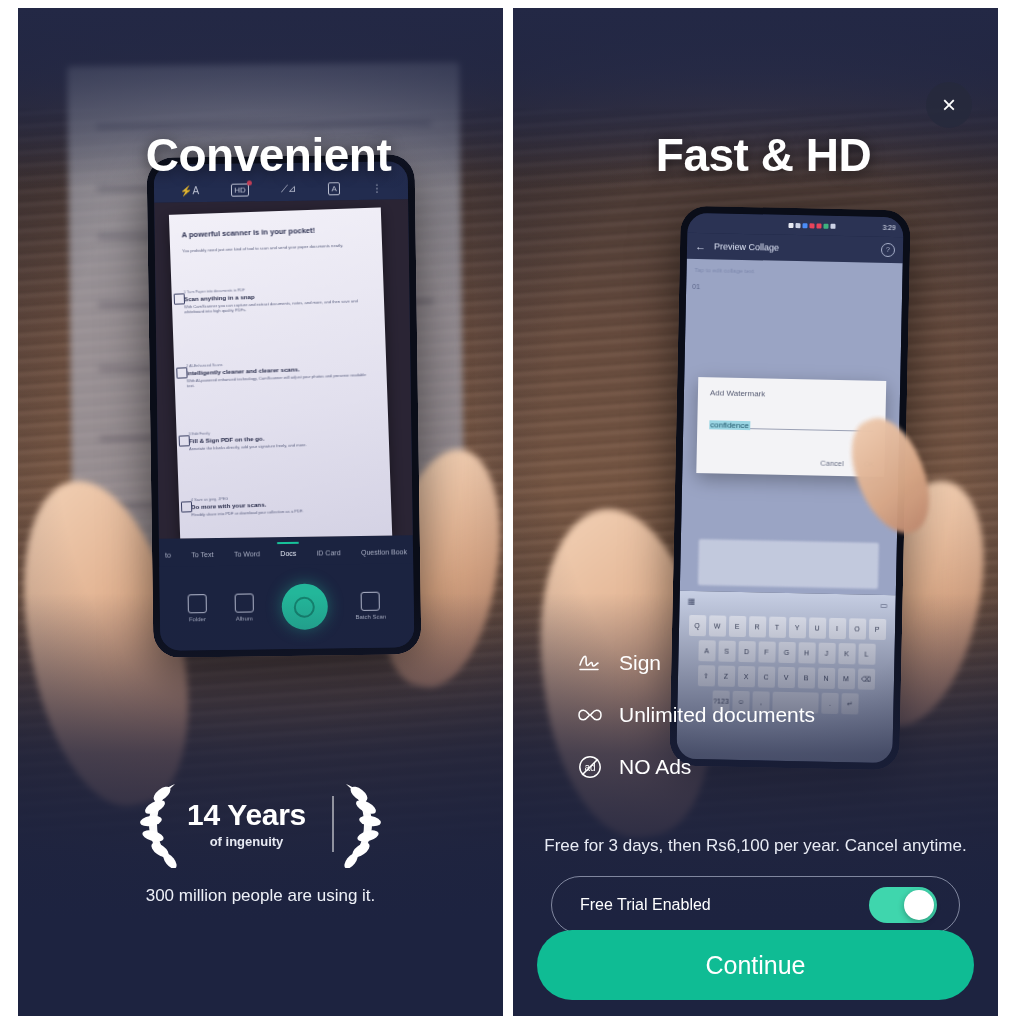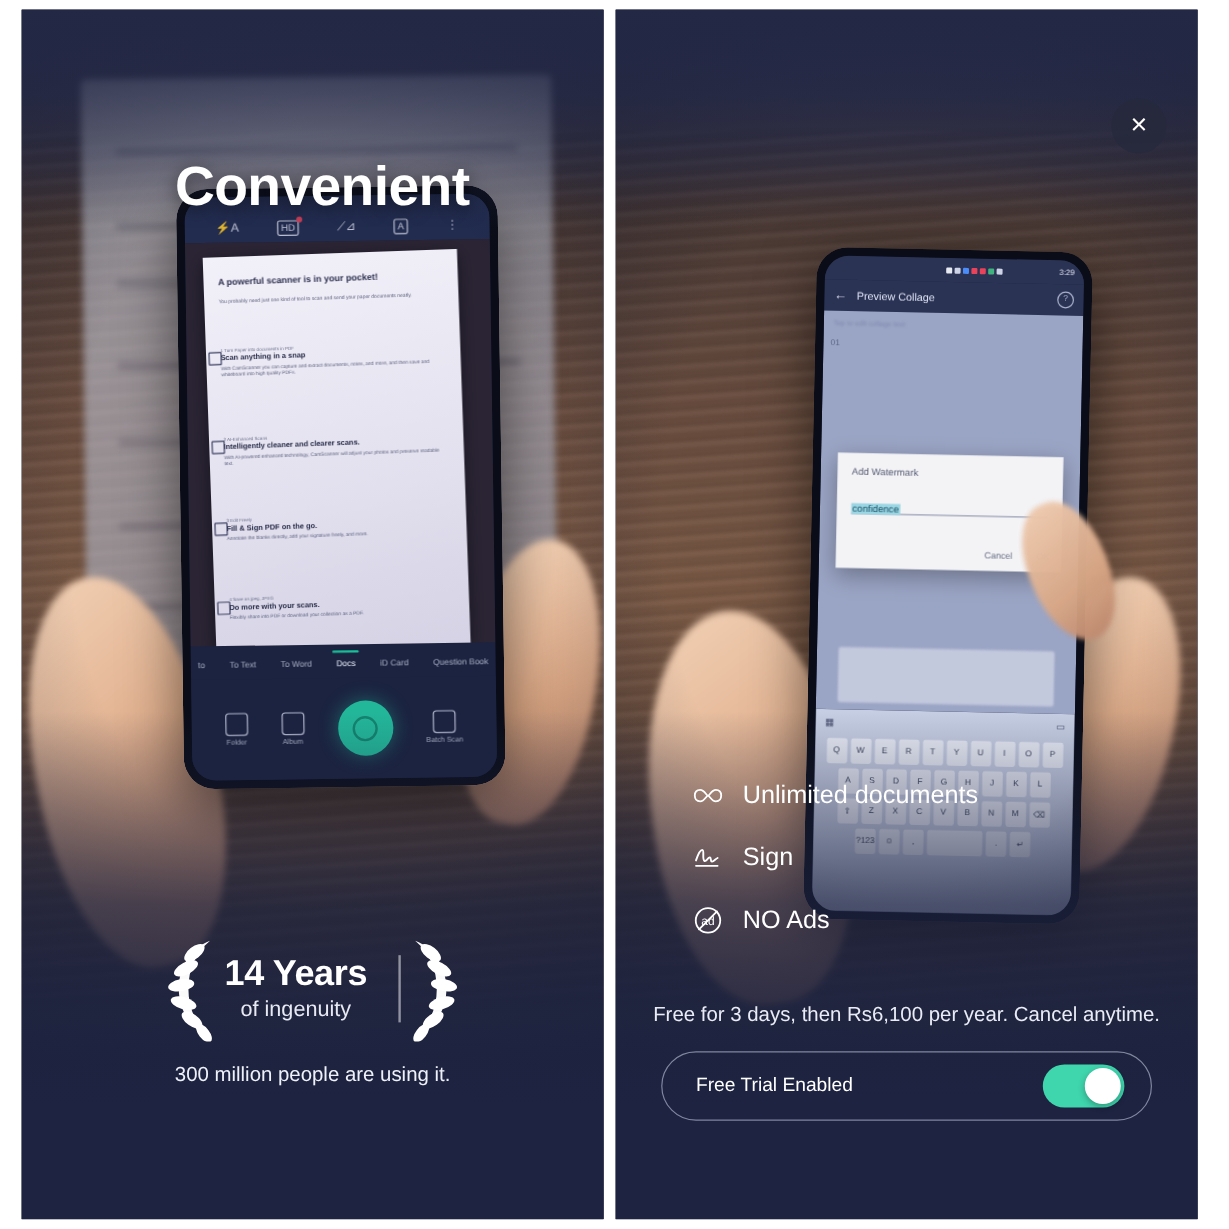--- a/index.html
+++ b/index.html
@@ -159,21 +159,21 @@
 
   
   .stats{
     position:absolute;left:0;right:0;bottom:148px;display:flex;align-items:center;
     justify-content:center;
   }
   .wreath{width:58px;height:88px;flex:0 0 58px;}
   .statcols{display:flex;align-items:center;gap:26px;}
   .statcol{text-align:center;color:#fff;}
   .statcol .big{font-size:30px;font-weight:700;letter-spacing:-.3px;line-height:1.05;}
-  .statcol .sub{font-size:18px;color:#e7eaf3;margin-top:4px;font-weight:400;}
+  .statcol .sub{font-size:13px;color:#e7eaf3;margin-top:4px;font-weight:700;}
   .vdiv{width:2px;height:56px;background:rgba(255,255,255,.5);}
   .stars{margin-top:6px;color:#f6c516;font-size:19px;letter-spacing:1px;line-height:1;}
   .tagline{
     position:absolute;left:0;right:0;bottom:110px;text-align:center;
     color:#eef1f8;font-size:17px;
   }
 
   
   .features{position:absolute;left:64px;bottom:236px;display:flex;flex-direction:column;gap:26px;}
   .frow{display:flex;align-items:center;gap:16px;color:#fff;font-size:21px;}
@@ -456,39 +456,40 @@
 
       <div class="finger" style="right:74px;top:408px;width:66px;height:120px;transform:rotate(-22deg);"></div>
 
       <div class="vignette"></div>
       <div class="topfade"></div>
       <div class="bottomfade"></div>
     </div>
 
     <div class="overlay">
       <div class="closebtn">×</div>
+      <div class="hero">Fast &amp; HD</div>
 
       <div class="features">
-        <div class="frow">
-          <span class="ficon">
-            <svg viewBox="0 0 26 14" width="26" height="14">
-              <path d="M6.5 2.2C3.8 2.2 2 3.9 2 7s1.8 4.8 4.5 4.8c3.6 0 5.1-4.8 6.5-4.8s2.9 4.8 6.5 4.8c2.7 0 4.5-1.7 4.5-4.8S22.2 2.2 19.5 2.2c-3.6 0-5.1 4.8-6.5 4.8S10.1 2.2 6.5 2.2Z" fill="none" stroke="#fff" stroke-width="1.5"></path>
-            </svg>
-          </span>
-          <span>Unlimited documents</span>
-        </div>
-
         <div class="frow">
           <span class="ficon">
             <svg viewBox="0 0 26 20" width="26" height="20">
               <path d="M3 12c2-6 4-9 5.5-8.6C10 3.8 8 11 10 12.4c1.6 1.1 3-3.4 4.6-2.8 1.3.5.2 3.2 1.7 3.4 1.3.2 3-2.2 4.7-3" fill="none" stroke="#fff" stroke-width="1.6" stroke-linecap="round"></path>
               <line x1="3" y1="16.5" x2="21" y2="16.5" stroke="#fff" stroke-width="1.5" stroke-linecap="round"></line>
             </svg>
           </span>
           <span>Sign</span>
+        </div>
+
+        <div class="frow">
+          <span class="ficon">
+            <svg viewBox="0 0 26 14" width="26" height="14">
+              <path d="M6.5 2.2C3.8 2.2 2 3.9 2 7s1.8 4.8 4.5 4.8c3.6 0 5.1-4.8 6.5-4.8s2.9 4.8 6.5 4.8c2.7 0 4.5-1.7 4.5-4.8S22.2 2.2 19.5 2.2c-3.6 0-5.1 4.8-6.5 4.8S10.1 2.2 6.5 2.2Z" fill="none" stroke="#fff" stroke-width="1.5"></path>
+            </svg>
+          </span>
+          <span>Unlimited documents</span>
         </div>
 
         <div class="frow">
           <span class="ficon">
             <svg viewBox="0 0 26 26" width="26" height="26">
               <circle cx="13" cy="13" r="10.2" fill="none" stroke="#fff" stroke-width="1.5"></circle>
               <text x="13" y="17" font-size="10" fill="#fff" text-anchor="middle" font-family="Liberation Sans, sans-serif">ad</text>
               <line x1="5.5" y1="20.5" x2="20.5" y2="5.5" stroke="#fff" stroke-width="1.5" stroke-linecap="round"></line>
             </svg>
           </span>
@@ -498,15 +499,16 @@
 
       <div class="price">Free for 3 days, then Rs6,100 per year. Cancel anytime.</div>
 
       <div class="trial">
         <span class="lbl">Free Trial Enabled</span>
         <span class="switch">
           <span class="knob"></span>
         </span>
       </div>
 
+      <div class="cta">Continue</div>
     </div>
   </div>
 </div>
 
 </body></html>

